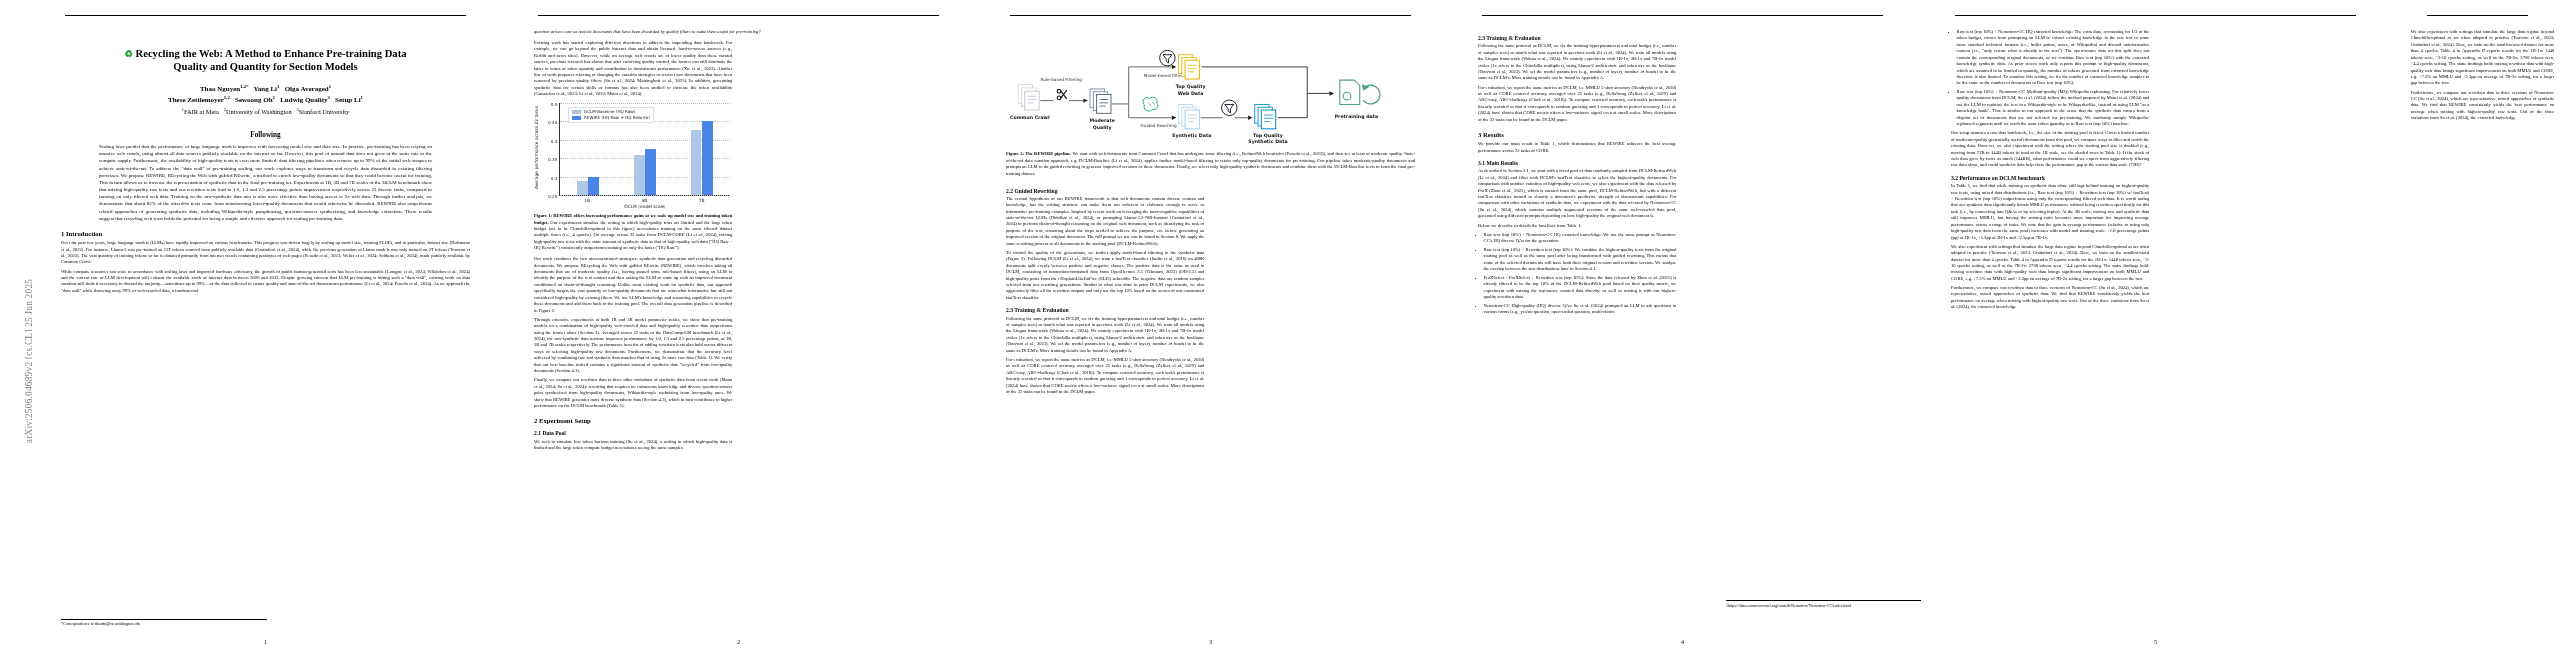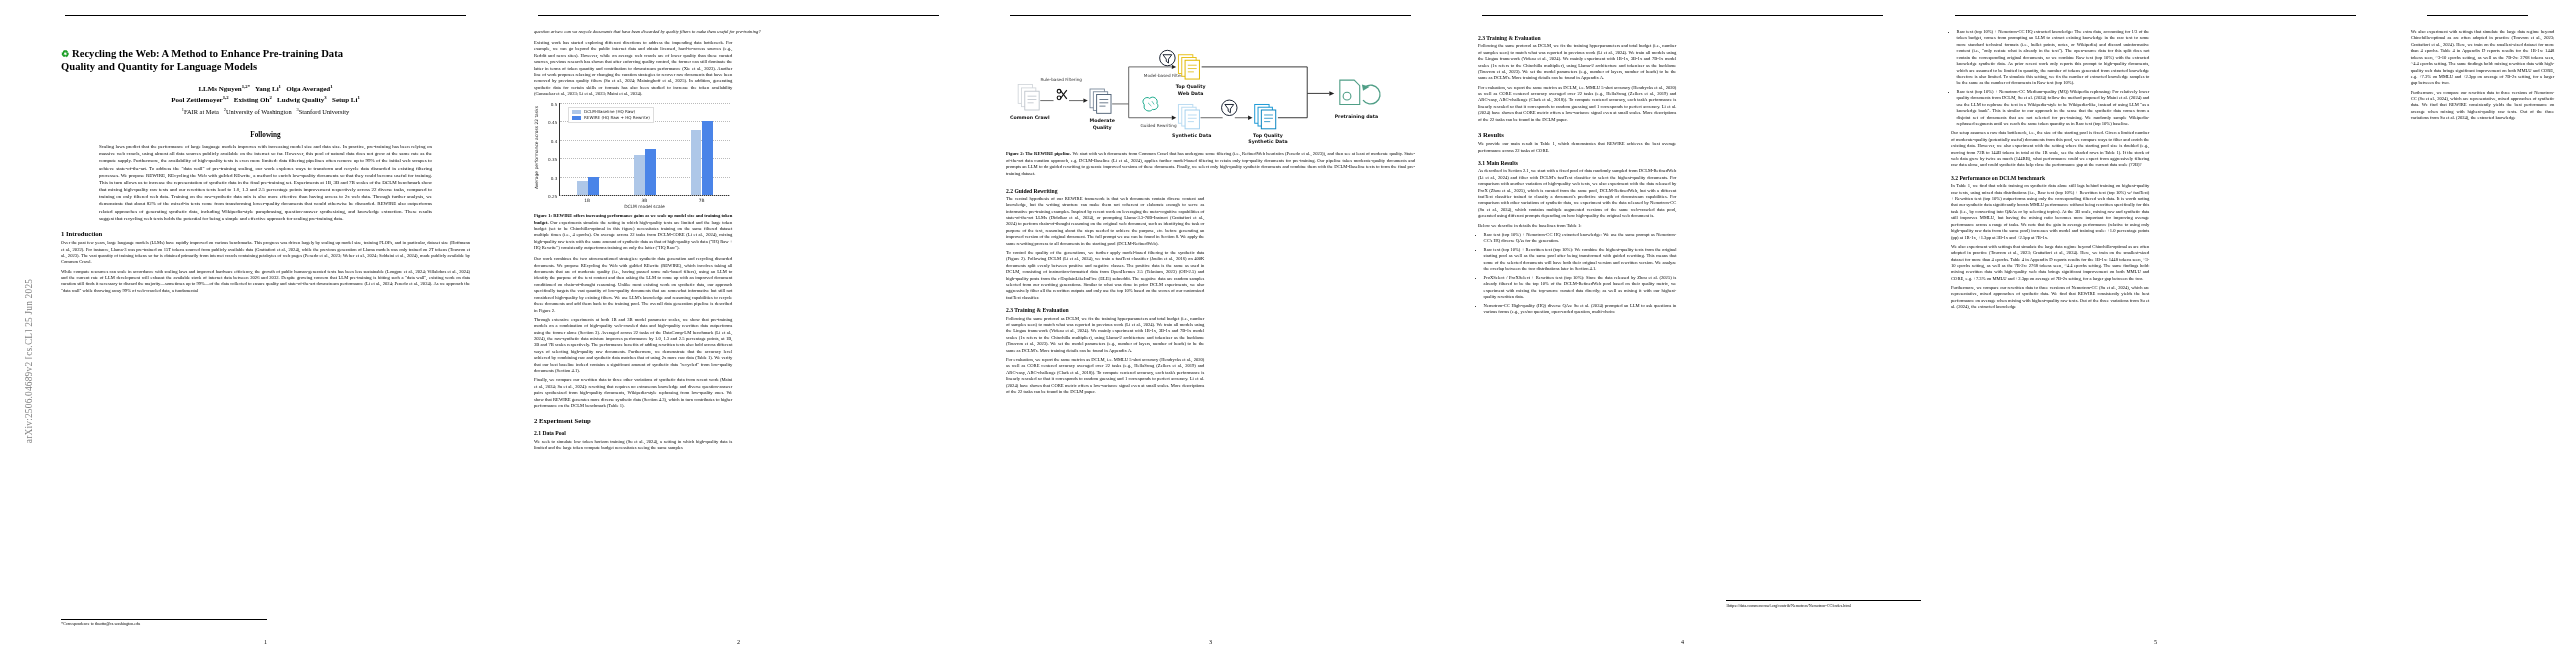--- a/index.html
+++ b/index.html
@@ -20,21 +20,21 @@
   .sheet.s4{left:1449px;width:467px;}
   .sheet.s5{left:1922px;width:467px;}
   .sheet.s6{left:2394px;width:167px;}
 
   .rule-top{position:absolute;left:33px;right:33px;top:0;height:1.1px;background:#000;}
   .pg-num{position:absolute;bottom:7.8px;left:0;right:0;text-align:center;font-size:6.1px;color:#000;}
 
   .body{position:absolute;left:29px;right:29px;top:14.5px;bottom:22px;}
   .cols2{column-count:2;column-gap:12.2px;column-fill:auto;height:100%;}
 
-  h1.title{font-size:10.6px;line-height:1.18;font-weight:bold;margin:19px 0 0 0;}
+  h1.title{font-size:10.6px;line-height:1.18;font-weight:bold;text-align:center;margin:19px 0 0 0;}
   .recycle{color:#1a9e24;font-size:9.4px;}
   .authors{text-align:center;font-size:7px;line-height:1.35;margin-top:11px;font-weight:bold;}
   .affil{text-align:center;font-size:6.4px;line-height:1.3;margin-top:1.1px;}
   sup{font-size:.68em;vertical-align:super;}
 
   h2.abshead{text-align:center;font-size:7.2px;font-weight:bold;margin:14.5px 0 4.4px 0;}
   .abstract{font-size:5px;line-height:1.44;text-align:justify;
     margin:0 38px;hyphens:auto;}
   .footnote{position:absolute;left:29px;width:206px;bottom:25.6px;font-size:4.1px;line-height:1.35;
     border-top:0.6px solid #000;padding-top:1.7px;}
@@ -91,29 +91,29 @@
 <div class="page">
 
   <div class="arxiv-stamp">arXiv:2506.04689v2  [cs.CL]  25 Jun 2025</div>
 
   <div class="sheet s1">
     <div class="rule-top"></div>
     <div class="body">
       <h1 class="title">
         <span class="recycle">♻</span>
         <span>Recycling the Web: A Method to Enhance Pre-training Data</span><br>
-        <span>Quality and Quantity for Language Models</span>
+        <span>Quality and Quantity for Section Models</span>
       </h1>
 
       <div class="authors">
-        <span>LLMs Nguyen</span><sup>1,2*</sup>&nbsp;&nbsp;
+        <span>Thao Nguyen</span><sup>1,2*</sup>&nbsp;&nbsp;
         <span>Yang Li</span><sup>1</sup>&nbsp;&nbsp;
         <span>Olga Averaged</span><sup>1</sup><br>
-        <span>Pool Zettlemoyer</span><sup>1,2</sup>&nbsp;&nbsp;
-        <span>Existing Oh</span><sup>2</sup>&nbsp;&nbsp;
+        <span>These Zettlemoyer</span><sup>1,2</sup>&nbsp;&nbsp;
+        <span>Sewoong Oh</span><sup>2</sup>&nbsp;&nbsp;
         <span>Ludwig Quality</span><sup>3</sup>&nbsp;&nbsp;
         <span>Setup Li</span><sup>1</sup>
       </div>
       <div class="affil">
         <sup>1</sup><span>FAIR at Meta</span>&nbsp;&nbsp;
         <sup>2</sup><span>University of Washington</span>&nbsp;&nbsp;
         <sup>3</sup><span>Stanford University</span>
       </div>
 
       <h2 class="abshead">Following</h2>

